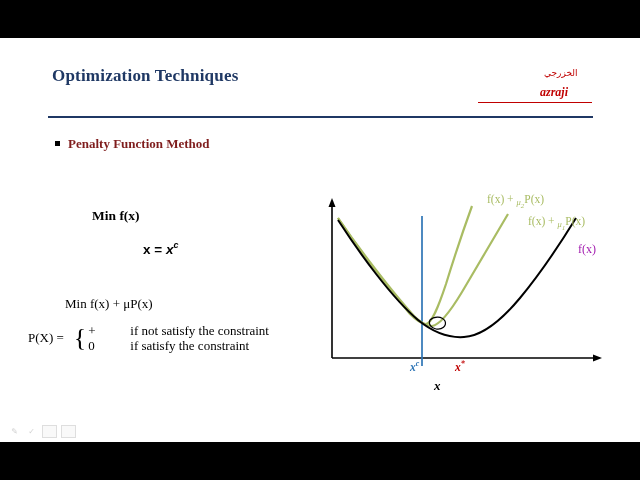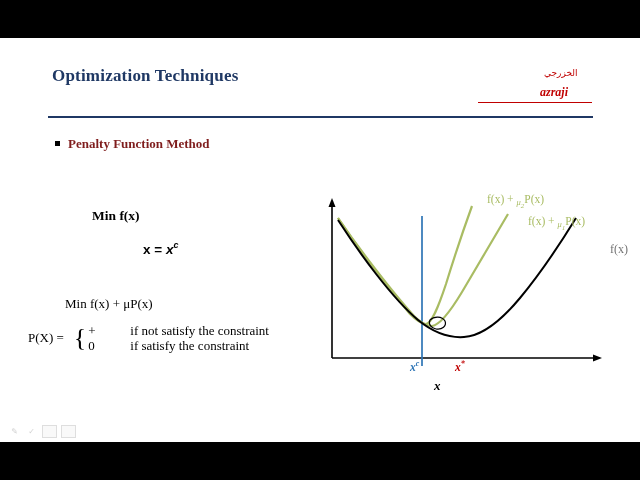--- a/index.html
+++ b/index.html
@@ -263,23 +263,22 @@
     font-size: 11.5px;
     color: #a9bc63;
     white-space: nowrap;
   }
   .lbl-fx {
     position: absolute;
     left: 578px;
     top: 204px;
     font-family: "Liberation Serif", serif;
     font-size: 12px;
-    color: #737373;
-    white-space: nowrap;
-    margin-left: 32px;
+    color: #a21caf;
+    white-space: nowrap;
   }
   .lbl-sub { font-size: 8.5px; vertical-align: -2px; font-style: italic; }
   
   .ctrl-strip {
     position: absolute;
     left: 8px;
     bottom: 4px;
     display: flex;
     gap: 4px;
     align-items: center;

